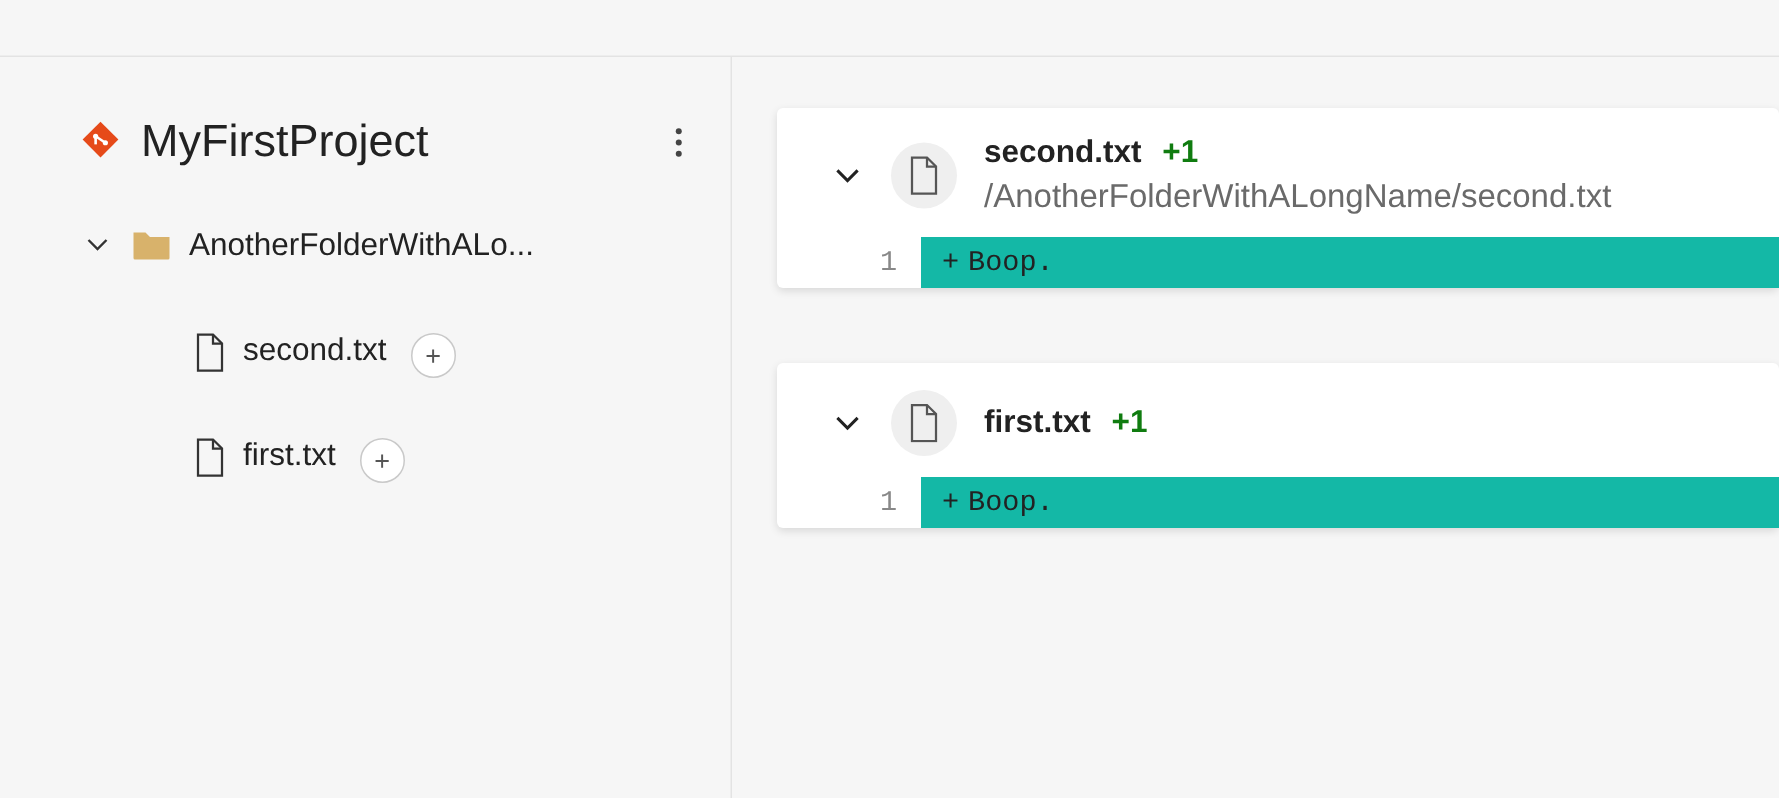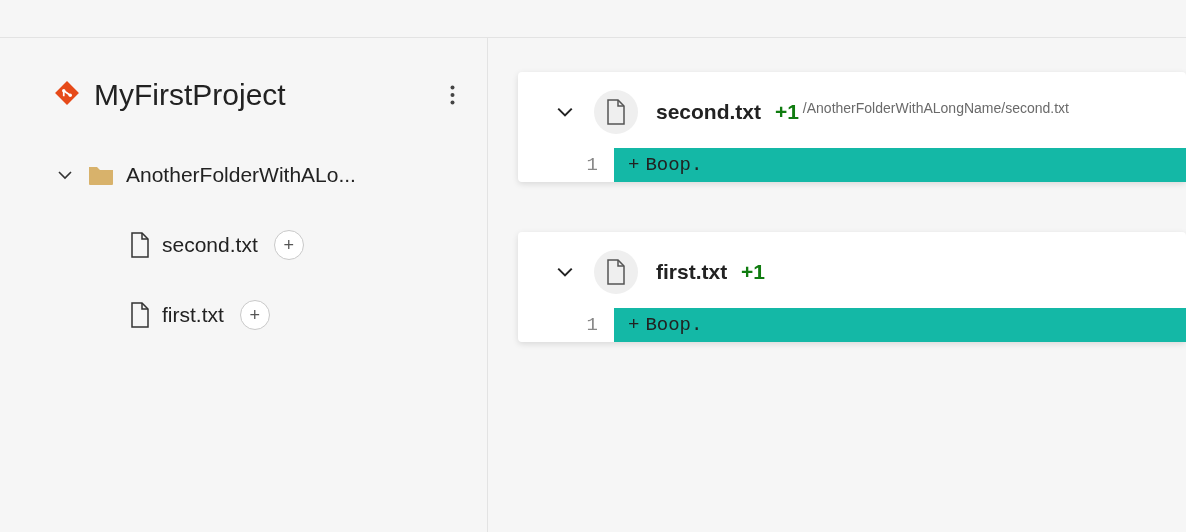--- a/index.html
+++ b/index.html
@@ -38,21 +38,21 @@
   }
   .more-btn {
     width: 30px; height: 30px;
     display: flex; align-items: center; justify-content: center;
     cursor: pointer;
     border-radius: 4px;
   }
   .tree { }
   .folder-row, .file-row {
     display: flex;
-    align-items: center;
+    align-items: flex-start;
     gap: 12px;
     height: 46px;
     margin-bottom: 24px;
   }
   .folder-row { font-size: 21px; }
   .file-row   { font-size: 21px; padding-left: 76px; }
   .chev {
     width: 22px; height: 22px;
     display:flex;align-items:center;justify-content:center;
     cursor:pointer;
@@ -81,24 +81,24 @@
   .diff-header {
     display:flex;
     align-items:center;
     gap:18px;
     padding: 18px 24px 14px 36px;
   }
   .dh-icon {
     width:44px;height:44px;border-radius:50%;background:#efefef;
     display:flex;align-items:center;justify-content:center;
   }
-  .dh-text { display:flex;gap:4px; }
+  .dh-text { display:flex;flex-direction:column;gap:4px; }
   .dh-title { font-size:21px; font-weight:600; color:#222; }
   .dh-title .delta { color:#107c10; font-weight:600; margin-left:8px; }
-  .dh-path { font-size:14px; color:#6a6a6a; }
+  .dh-path { font-size:22px; color:#6a6a6a; }
   .diff-line {
     display:flex;
     align-items:center;
     font-family: Consolas, "Courier New", monospace;
     font-size:19px;
   }
   .diff-line .gutter {
     width:96px; text-align:right; padding-right:16px; color:#888;
     background:#fff;
   }

